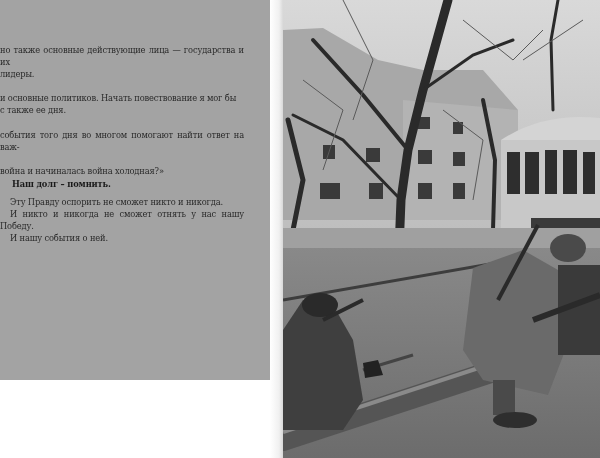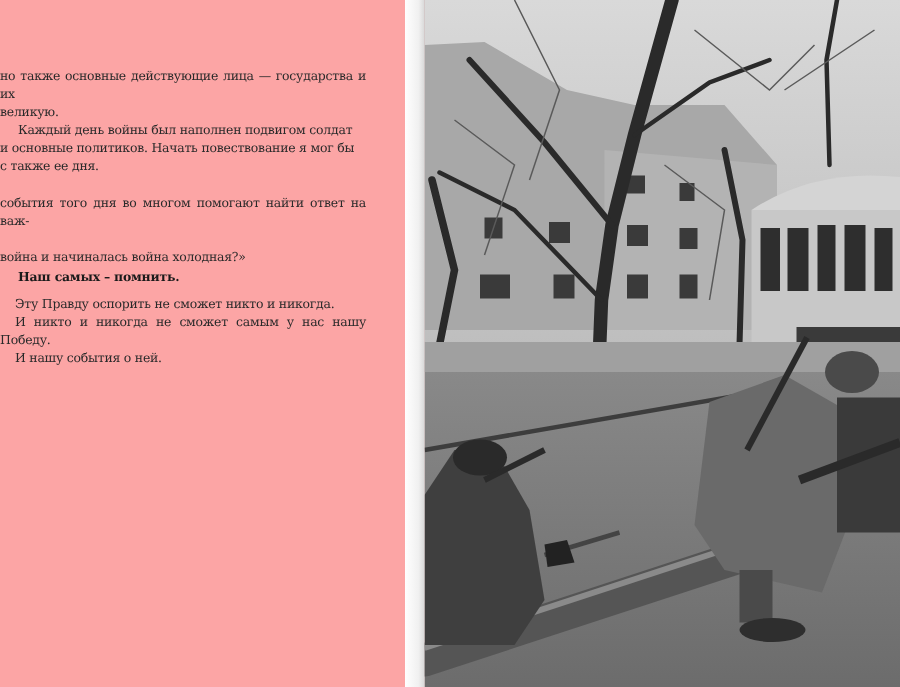--- a/index.html
+++ b/index.html
@@ -1,54 +1,54 @@
 <!DOCTYPE html>
 <html><head>
 <meta charset="utf-8">
 <style>
   html, body { margin:0; padding:0; }
   body { width:600px; height:458px; overflow:hidden; background:#ffffff; position:relative;
          font-family:"DejaVu Serif","Liberation Serif",serif; }
-  .left-page { position:absolute; left:0; top:0; width:283px; height:458px; background:#fca5a5;text-decoration:underline; }
+  .left-page { position:absolute; left:0; top:0; width:283px; height:380px; background:#a3a3a3;text-decoration:underline; }
   .text-block { position:absolute; left:0; top:44px; width:244px; font-size:8.3px; line-height:12.1px;
                 color:#2a2a2a; letter-spacing:-0.15px; }
   .text-block p { margin:0; text-align:justify; }
   .text-block .ind { text-indent:12px; }
   .heading { font-weight:bold; margin-top:1px !important; text-indent:12px; color:#1a1a1a; }
   .gap { height:6px; }
   .plain { text-indent:10px; text-align:center; }
   .gutter { position:absolute; left:270px; top:0; width:13px; height:458px;
             background:linear-gradient(to right,#ffffff,#f0f0f0 70%,#d8d8d8); }
   .photo { position:absolute; left:283px; top:0; width:317px; height:458px; overflow:hidden; background:#b9b9b9; }
   .photo svg { display:block; }
 </style>
 </head>
 <body>
 
 <div class="left-page">
   <div class="text-block">
     <p class="">
       <span>но также основные действующие лица — государства и их</span><br>
-      <span>великую.</span>
+      <span>лидеры.</span>
     </p>
     <p class="ind">
-      <span>Каждый день войны был наполнен подвигом солдат</span><br>
+      <br>
       <span>и основные политиков. Начать повествование я мог бы</span><br>
       <span>с также ее дня.</span>
     </p>
     <p class="ind">
       <br>
       <span>события того дня во многом помогают найти ответ на важ-</span><br>
       <br>
       <span>война и начиналась война холодная?»</span>
     </p>
-    <p class="heading">Наш самых – помнить.</p>
+    <p class="heading">Наш долг – помнить.</p>
     <div class="gap"></div>
     <p class="plain">Эту Правду оспорить не сможет никто и никогда.</p>
-    <p class="plain">И никто и никогда не сможет самым у нас нашу Победу.</p>
+    <p class="plain">И никто и никогда не сможет отнять у нас нашу Победу.</p>
     <p class="plain">И нашу события о ней.</p>
   </div>
 </div>
 
 <div class="gutter"></div>
 
 <div class="photo">
   <svg width="317" height="458" viewBox="0 0 317 458" xmlns="http://www.w3.org/2000/svg">
     <defs>
       <linearGradient id="sky" x1="0" y1="0" x2="0" y2="1">

